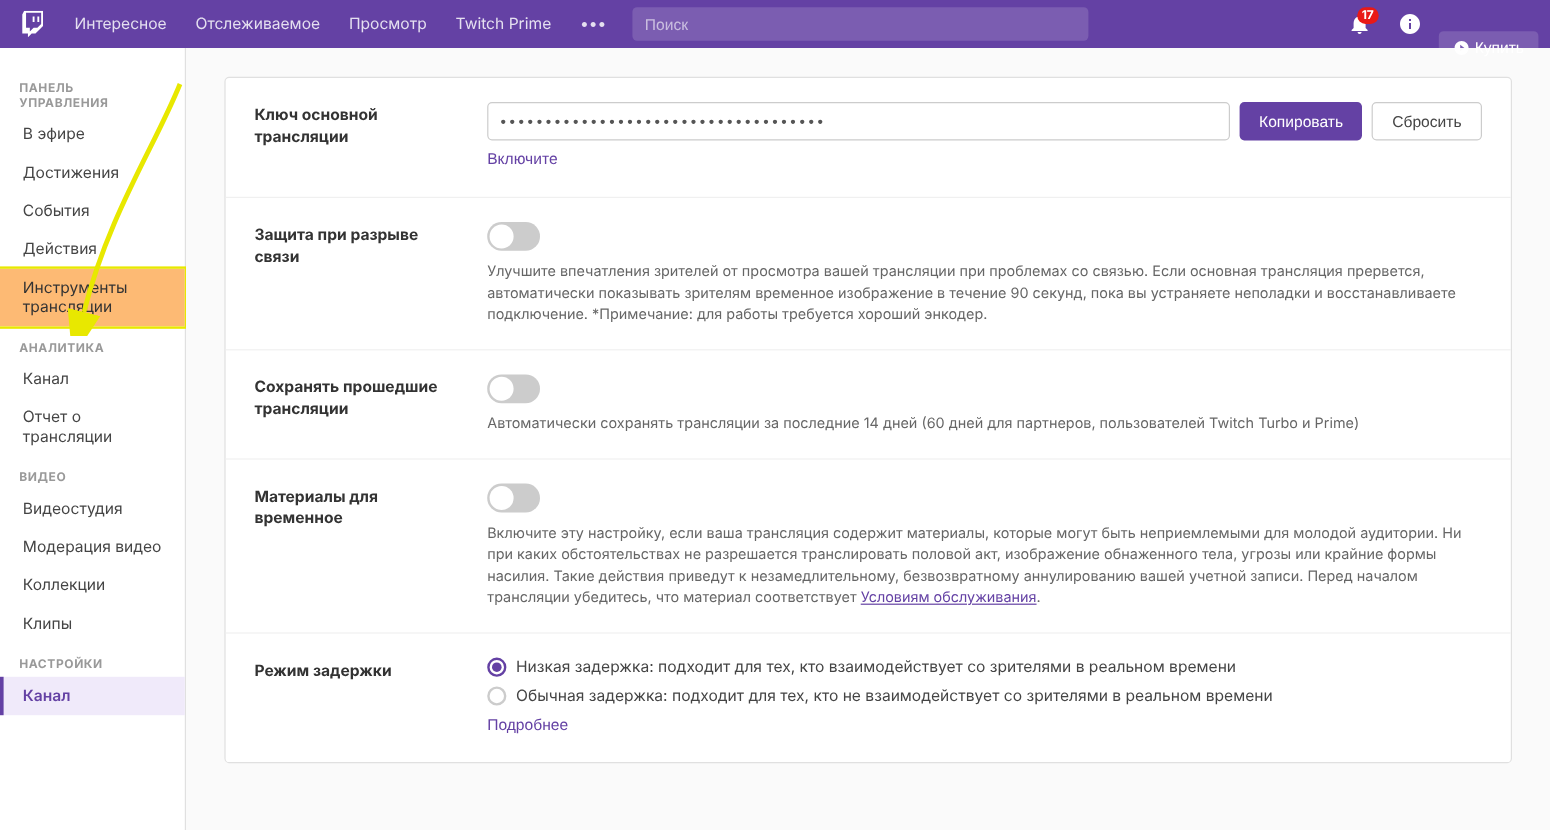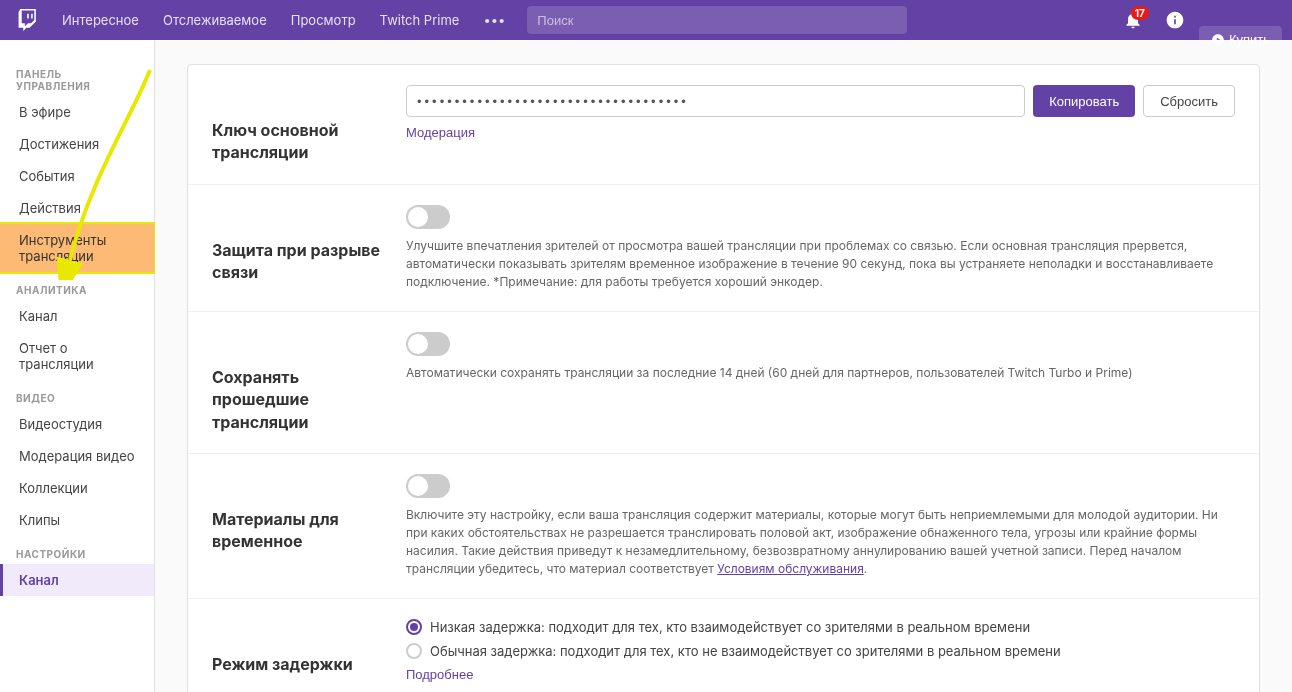--- a/index.html
+++ b/index.html
@@ -158,24 +158,23 @@
     }
     .setting-row:last-child { border-bottom: none; }
 
     .setting-label-col {
       width: 170px;
       flex-shrink: 0;
       padding-top: 2px;
     }
     .setting-label {
       font-weight: 700;
-      font-size: 16px;
+      font-size: 13px;
       color: #333;
       line-height: 1.4;
-      margin-top: 32px;
     }
     .setting-content {
       flex: 1;
     }
 
     
     .stream-key-row {
       display: flex;
       gap: 8px;
       align-items: center;
@@ -368,21 +367,21 @@
       <div class="setting-row">
         <div class="setting-label-col">
           <div class="setting-label">Ключ основной трансляции</div>
         </div>
         <div class="setting-content">
           <div class="stream-key-row">
             <input class="stream-key-input" type="password" value="••••••••••••••••••••••••••••••••••••" style="">
             <button class="btn-primary">Копировать</button>
             <button class="btn-secondary">Сбросить</button>
           </div>
-          <button class="link-btn">Модерация</button>
+          <button class="link-btn">Включите</button>
         </div>
       </div>
 
       <div class="setting-row">
         <div class="setting-label-col">
           <div class="setting-label">Защита при разрыве связи</div>
         </div>
         <div class="setting-content">
           <div class="toggle-and-text">
             <div class="toggle-switch"></div>

